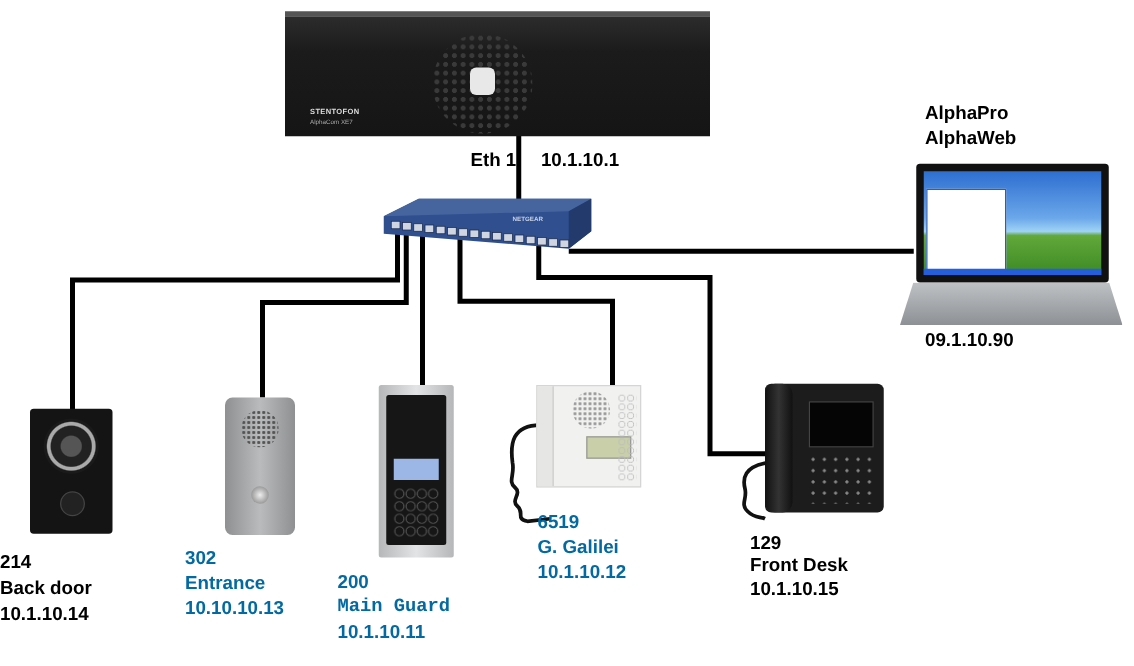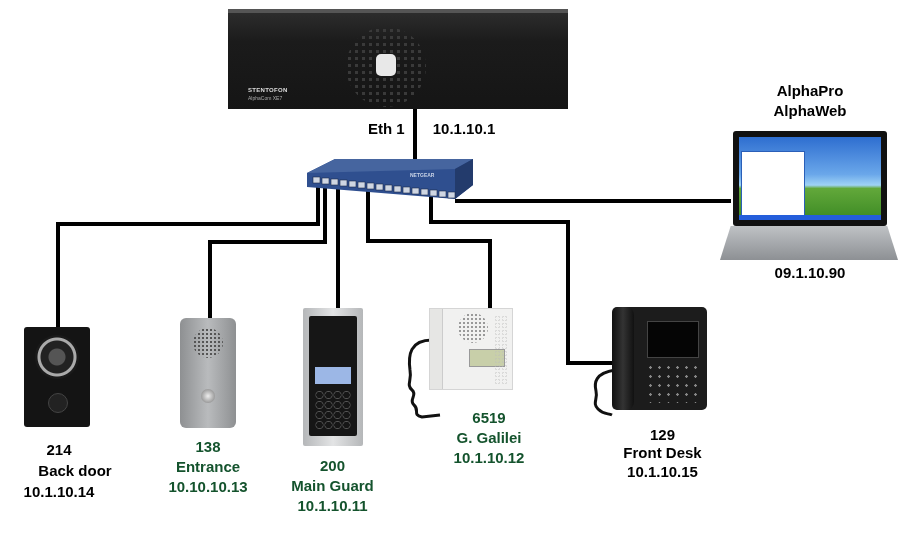--- a/index.html
+++ b/index.html
@@ -1,21 +1,21 @@
 <!DOCTYPE html>
 <html><head>
   <meta charset="utf-8">
   <style>
     html, body { margin: 0; padding: 0; background: #ffffff; }
     body { width: 907px; height: 533px; position: relative; overflow: hidden;
            font-family: "Liberation Sans", sans-serif; }
     .abs { position: absolute; }
-    .label { position: absolute; text-align: center; font-weight: bold; font-size: 15px; line-height: 21px; }
+    .label { position: absolute; text-align: left; font-weight: bold; font-size: 15px; line-height: 21px; }
     .dark { color: #000000; }
-    .grey { color: #14532d; }
+    .grey { color: #0369a1; }
     svg.wires { position: absolute; left: 0; top: 0; }
     
     .server { left: 228px; top: 9px; width: 340px; height: 100px;
               background: linear-gradient(#2c2c2c, #1b1b1b 30%, #151515); border-top: 4px solid #555; box-sizing: border-box; }
     .grill { position: absolute; left: 118px; top: 14px; width: 80px; height: 80px; border-radius: 50%;
              background: radial-gradient(circle, #3a3a3a 2px, transparent 2px) 0 0/7px 7px; }
     .slogo { position: absolute; left: 148px; top: 41px; width: 20px; height: 22px; border-radius: 5px; background: #e8e8e8; }
     .brand { position: absolute; left: 20px; top: 74px; color: #ddd; font-size: 6px; font-weight: bold; letter-spacing: .3px; }
     .model { position: absolute; left: 20px; top: 82px; color: #aaa; font-size: 5px; }
     
@@ -70,21 +70,21 @@
     <polyline points="431,196 431,222 568,222 568,363 614,363"></polyline>
   </g>
 </svg>
 
 <div class="abs server">
   <div class="grill"></div>
   <div class="slogo"></div>
   <div class="brand">STENTOFON</div>
   <div class="model">AlphaCom XE7</div>
 </div>
-<div class="label dark" style="left:368px; top:118px; width:45px; text-align:left;">Eth 1</div>
+<div class="label dark" style="left:368px; top:118px; width:45px; text-align:right;">Eth 1</div>
 <div class="label dark" style="left:424px; top:118px; width:80px; text-align:center;">10.1.10.1</div>
 
 <svg class="abs switch" viewBox="0 0 170 45">
   <polygon points="2,18 30,4 168,4 168,30 150,44 2,32" fill="#2f4f8f"></polygon>
   <polygon points="2,18 30,4 168,4 150,14" fill="#46659f"></polygon>
   <polygon points="150,14 168,4 168,30 150,44" fill="#233b6c"></polygon>
   <g fill="#cfd6e2" stroke="#1b2a4a" stroke-width="0.6">
     <rect x="8" y="22" width="7" height="6"></rect>
       <rect x="17" y="23" width="7" height="6"></rect>
     <rect x="26" y="24" width="7" height="6"></rect>
@@ -114,39 +114,39 @@
   </div>
 </div>
 <div class="abs laptop-base"></div>
 <div class="label dark" style="left:740px; top:262px; width:140px;">09.1.10.90</div>
 
 <div class="abs dev-214">
   <div class="ring"></div>
   <div class="btn"></div>
 </div>
 <div class="label dark" style="left:0px; top:439px; width:118px;">214</div>
-<div class="label dark" style="left:0px; top:460px; width:118px;margin-left:16px;">Back door</div>
+<div class="label dark" style="left:0px; top:460px; width:118px;">Back door</div>
 <div class="label dark" style="left:0px; top:481px; width:118px;">10.1.10.14</div>
 
 <div class="abs dev-302">
   <div class="spk"></div>
   <div class="btn"></div>
 </div>
-<div class="label grey" style="left:148px; top:436px; width:120px;">138</div>
+<div class="label grey" style="left:148px; top:436px; width:120px;">302</div>
 <div class="label grey" style="left:148px; top:456px; width:120px;">Entrance</div>
 <div class="label grey" style="left:148px; top:476px; width:120px;">10.10.10.13</div>
 
 <div class="abs dev-400">
   <div class="face">
     <div class="lcd"></div>
     <div class="keys"></div>
   </div>
 </div>
 <div class="label grey" style="left:270px; top:455px; width:125px;">200</div>
-<div class="label grey" style="left:270px; top:475px; width:125px;">Main Guard</div>
+<div class="label grey" style="left:270px; top:475px; width:125px;font-family:Liberation Mono, monospace;">Main Guard</div>
 <div class="label grey" style="left:270px; top:495px; width:125px;">10.1.10.11</div>
 
 <svg class="cord" style="left:400px; top:335px;" width="45" height="90">
   <path d="M32,5 C10,5 8,20 10,35 C12,45 6,50 12,55 C18,60 8,65 14,70 C20,75 12,80 22,82 L40,80" fill="none" stroke="#111" stroke-width="3"></path>
 </svg>
 <div class="abs dev-6519">
   <div class="hand"></div>
   <div class="spk"></div>
   <div class="lcd"></div>
   <div class="pad"></div>

